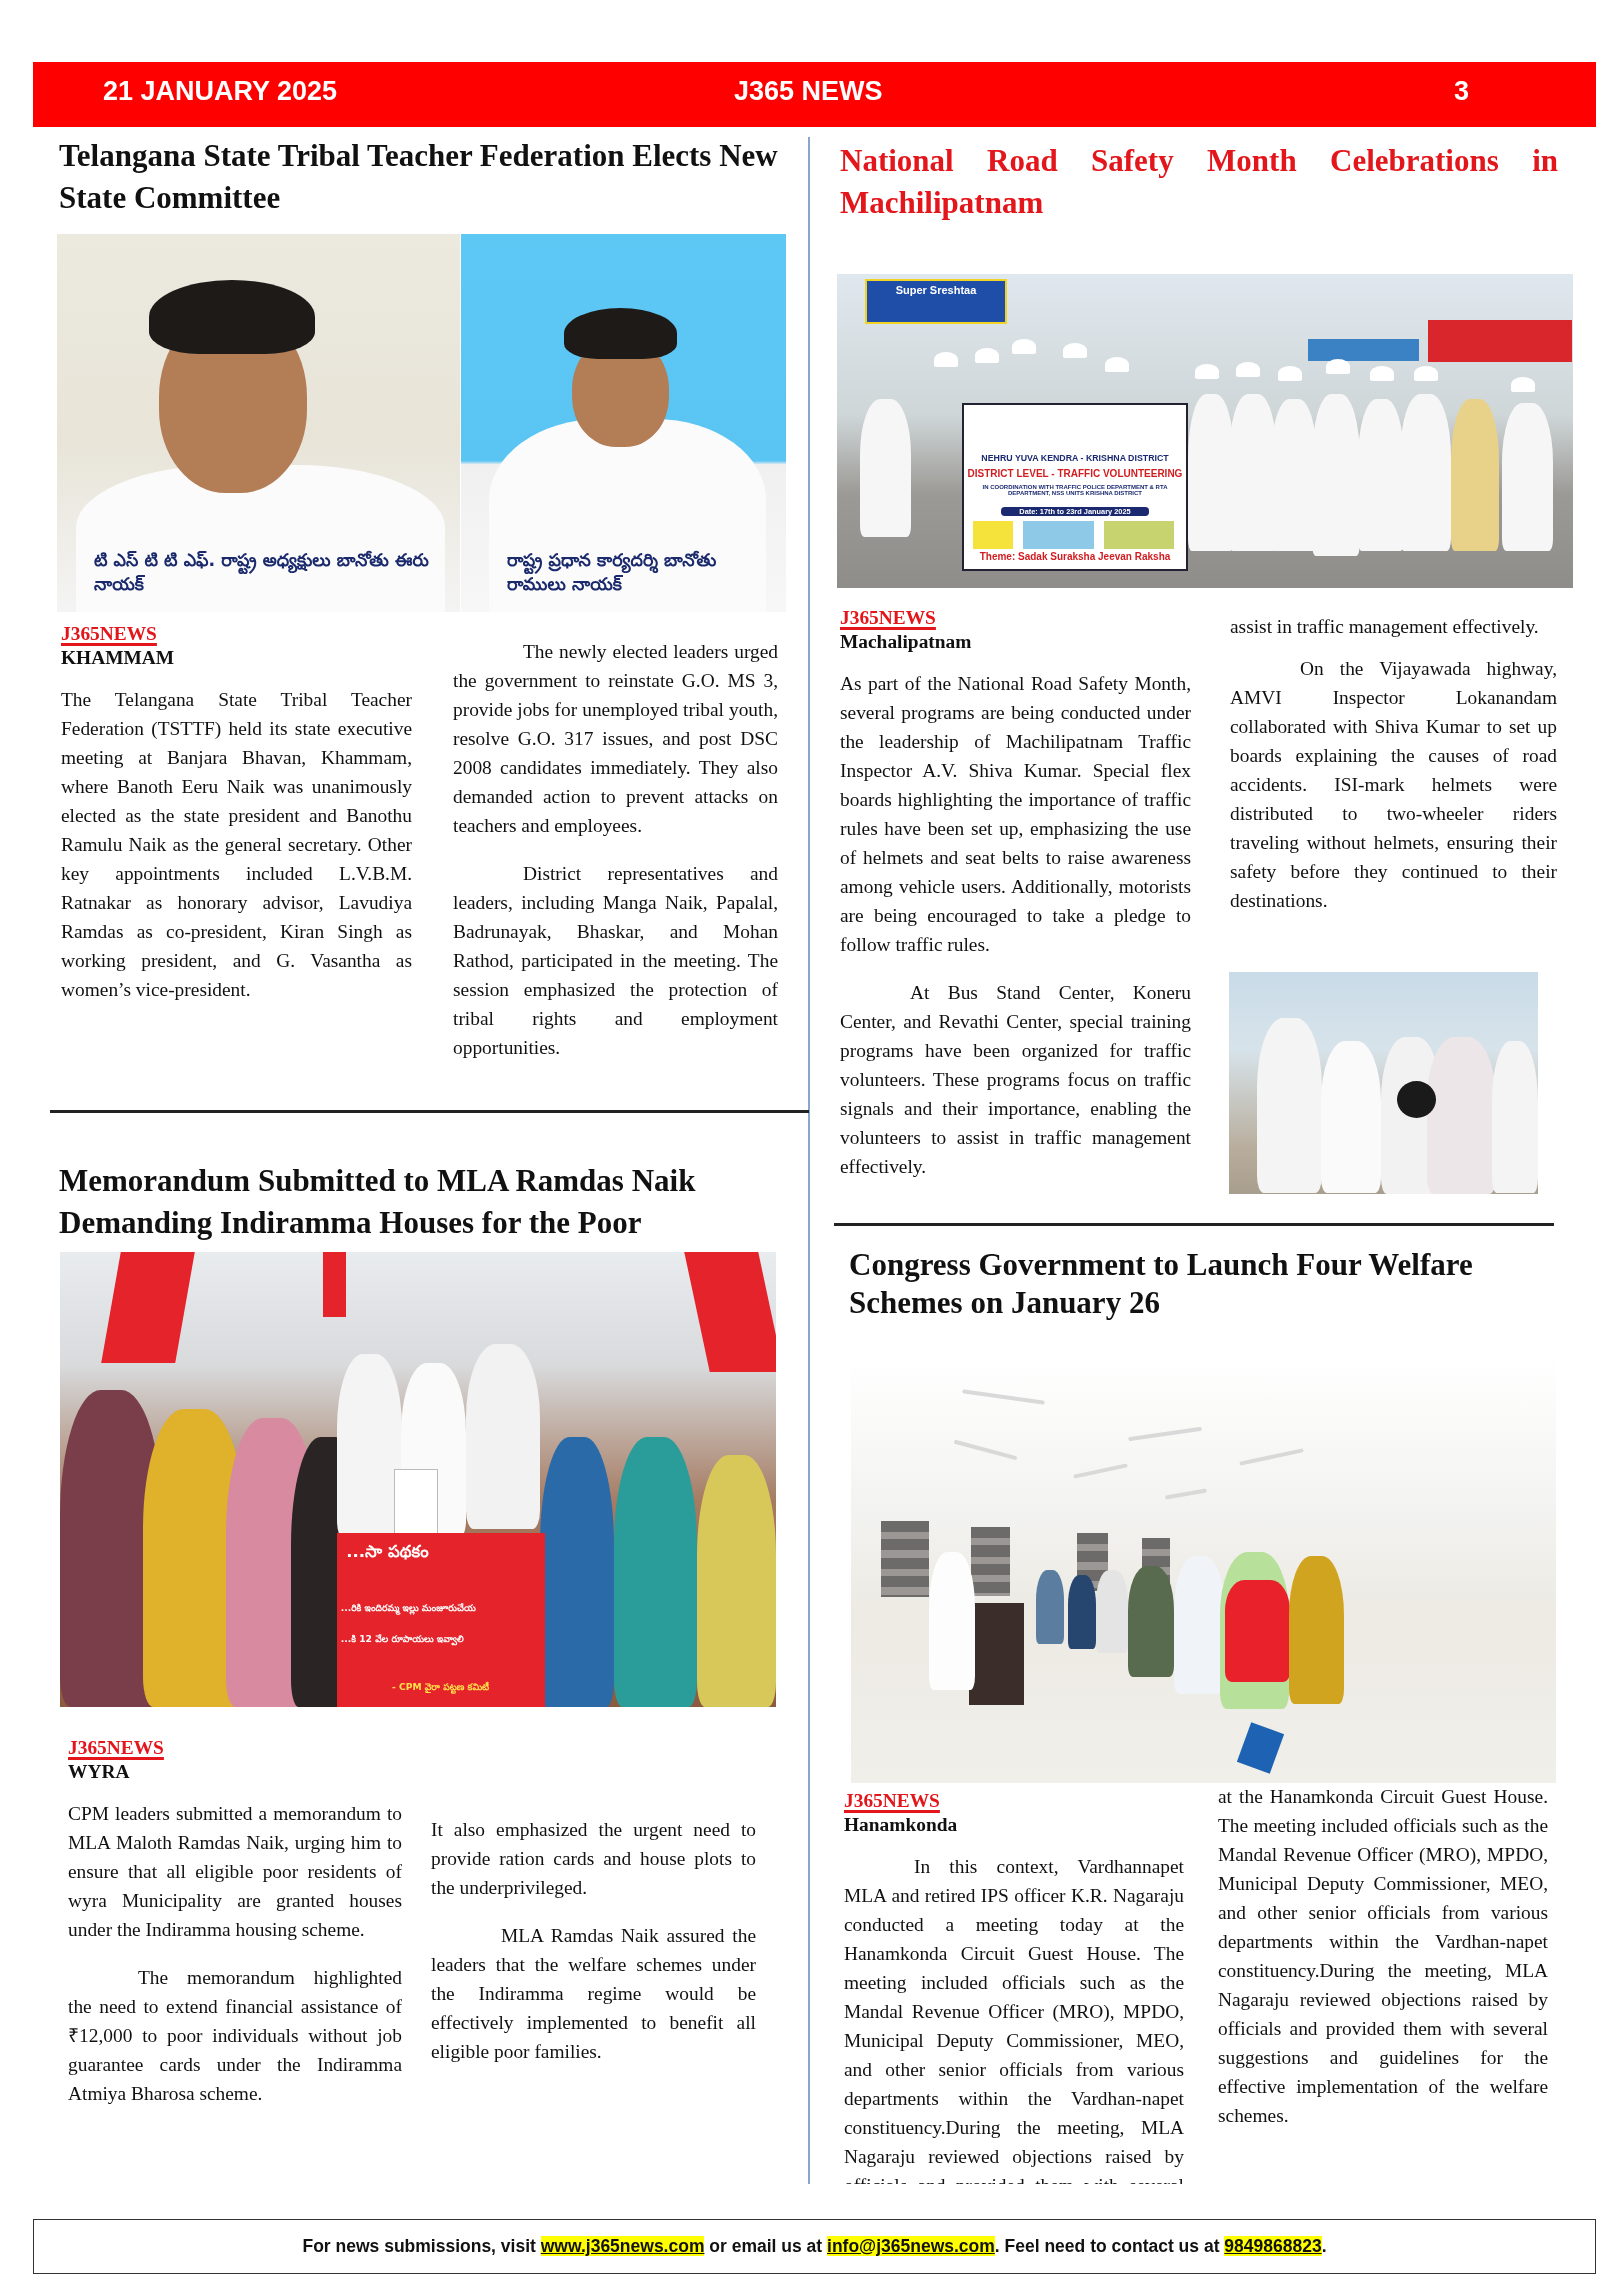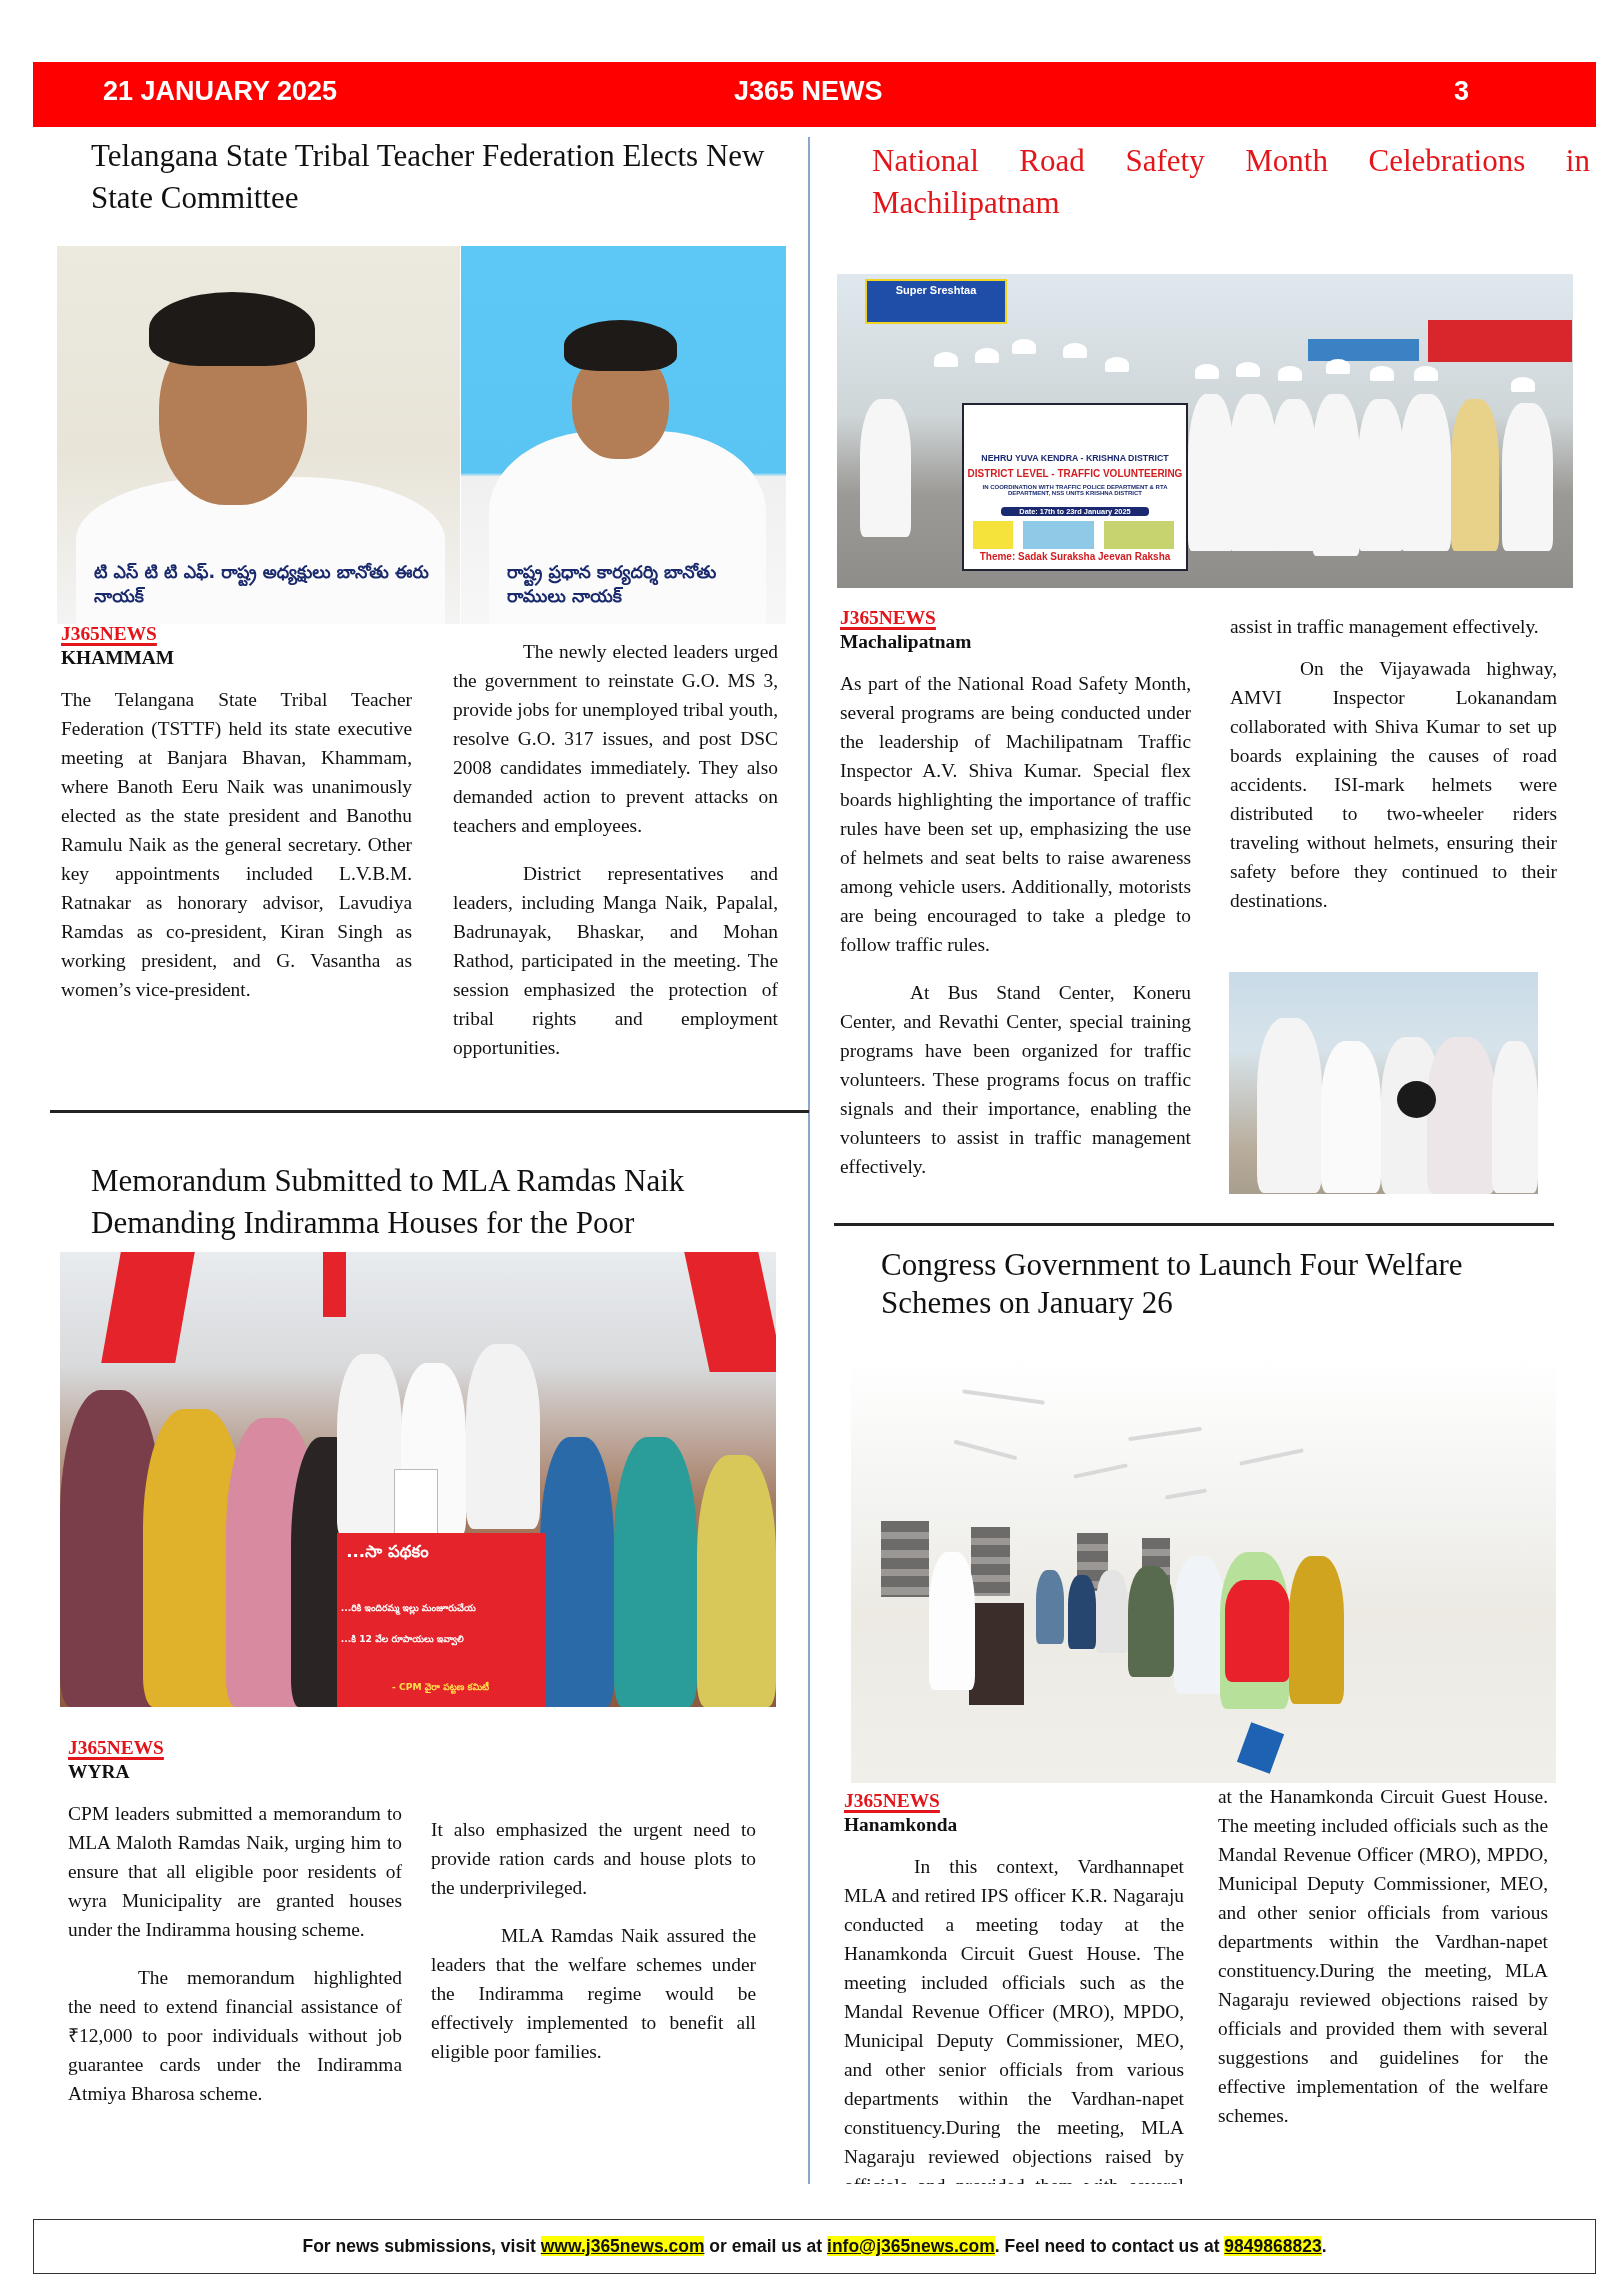--- a/index.html
+++ b/index.html
@@ -12,21 +12,21 @@
               font-family:"Liberation Sans", sans-serif; font-weight:bold; font-size:27px; }
   .masthead span { position:absolute; top:14px;text-align:center; }
   .mh-date { left:70px; }
   .mh-title { left:701px; }
   .mh-page { left:1421px; }
 
   
   .vdiv { background:#8aa6c8; width:1.8px; }
   .hrule { background:#222; height:2.8px; }
 
-  .headline { font-weight:normal; font-size:31px; line-height:42px;margin-left:32px; }
+  .headline { font-weight:bold; font-size:31px; line-height:42px; }
   .headline.red { color:#e3161b; text-align:justify; text-align-last:justify; }
   .headline.sm { font-size:31px; line-height:38px; }
 
   .byline { font-weight:bold; color:#e3161b; font-size:19.4px; text-decoration:underline;
             text-decoration-thickness:2.8px; text-underline-offset:2.8px; }
   .place { font-weight:bold; font-size:19.4px; margin-top:1.8px; }
 
   .col { font-size:19.4px; line-height:29px; text-align:justify; }
   .col p { margin:0 0 18.5px 0; }
   .col p.ind { text-indent:70px; }
@@ -68,21 +68,21 @@
   <span class="mh-date">21 JANUARY 2025</span>
   <span class="mh-title">J365 NEWS</span>
   <span class="mh-page">3</span>
 </div>
 
 <div class="abs vdiv" style="left:808px; top:137px; height:2047px;"></div>
 
 <div>
   <div class="abs headline" style="left:59px; top:135px; width:738px;">Telangana State Tribal Teacher Federation Elects New State Committee</div>
 
-  <div class="abs photo" style="left:57px; top:234px; width:810px; height:378px;margin-top:12px;">
+  <div class="abs photo" style="left:57px; top:234px; width:810px; height:378px;">
     <div class="abs ph-left" style="left:0; top:0; width:403px; height:378px;">
       <div class="shirt" style="left:18.5px; top:231px; width:369px; height:157px;"></div>
       <div class="face" style="left:102px; top:74px; width:148px; height:185px;"></div>
       <div class="hair" style="left:92px; top:46px; width:166px; height:74px;"></div>
       <div class="ph-cap" style="left:37px; top:314px; width:351px;">టి ఎస్ టి టి ఎఫ్. రాష్ట్ర అధ్యక్షులు బానోతు ఈరు నాయక్</div>
     </div>
     <div class="abs ph-right" style="left:404px; top:0; width:325px; height:378px;">
       <div class="shirt" style="left:28px; top:185px; width:277px; height:203px;"></div>
       <div class="face" style="left:111px; top:102px; width:97px; height:111px;"></div>
       <div class="hair" style="left:103px; top:74px; width:113px; height:51px;"></div>

